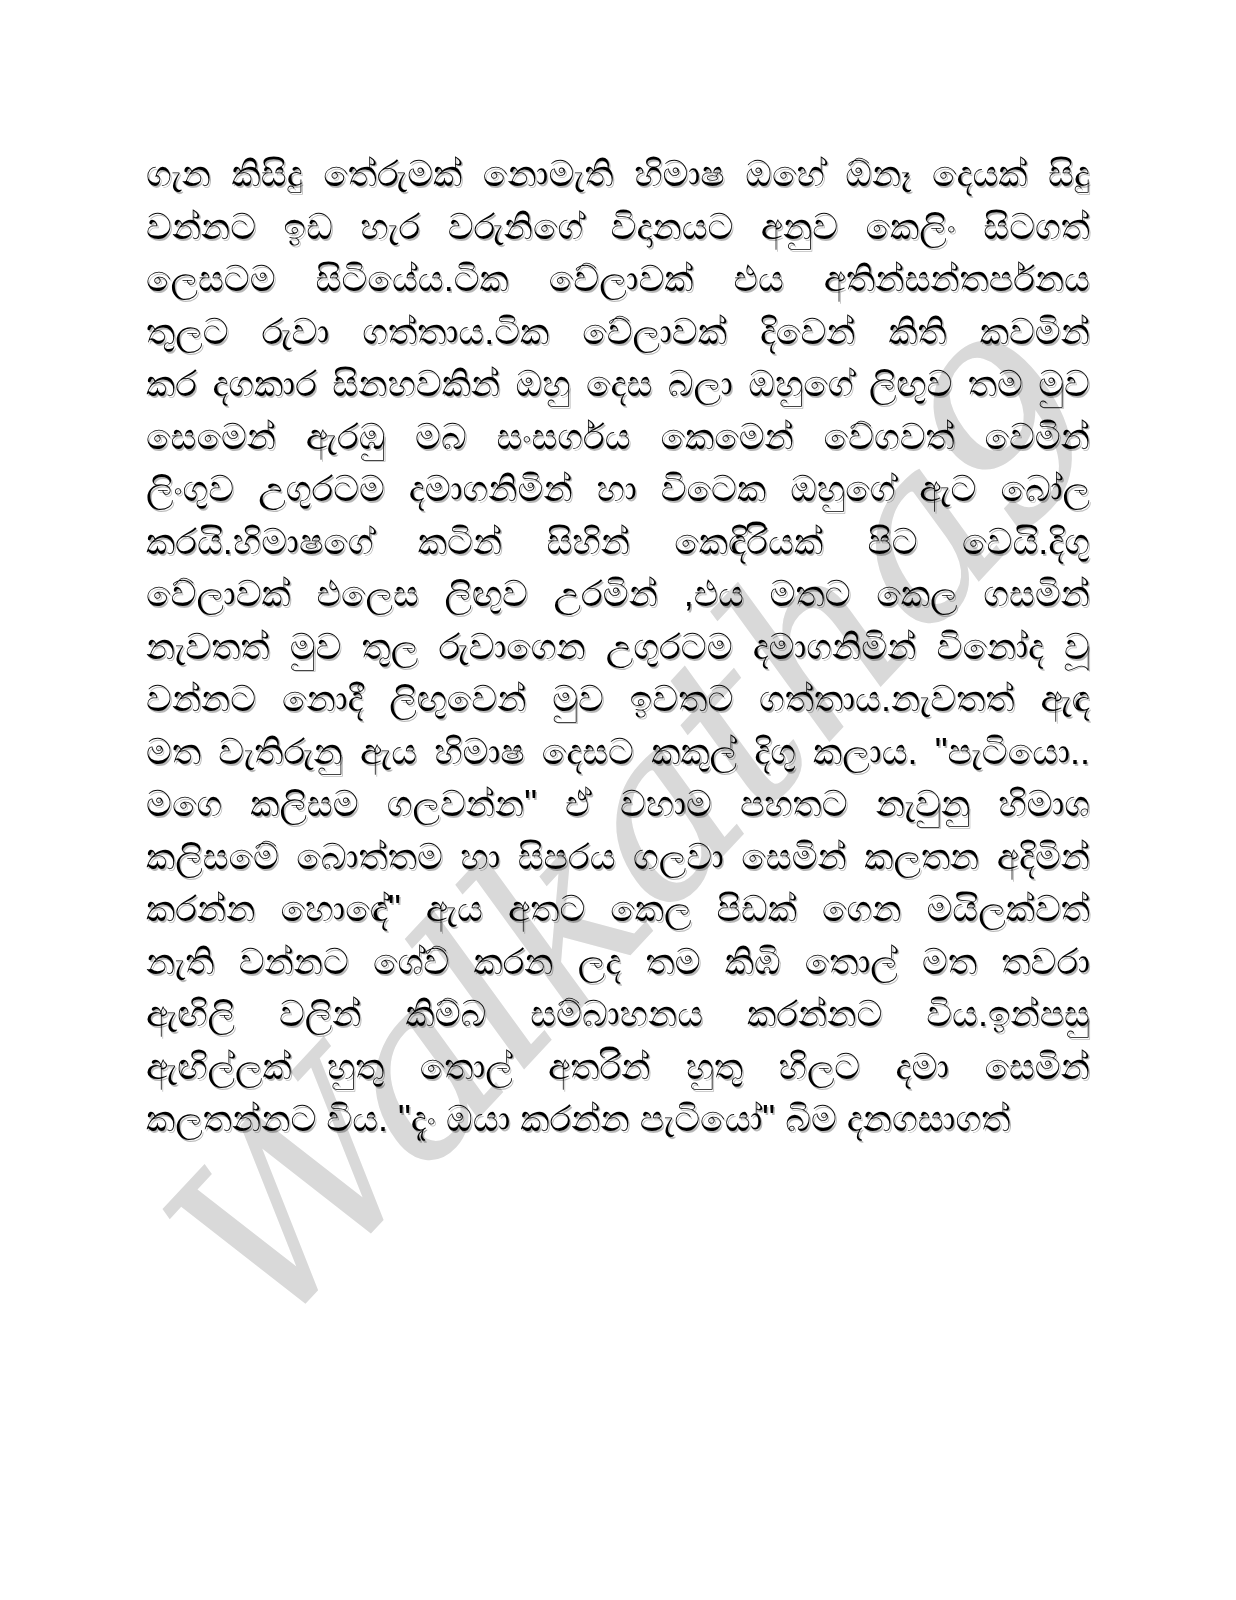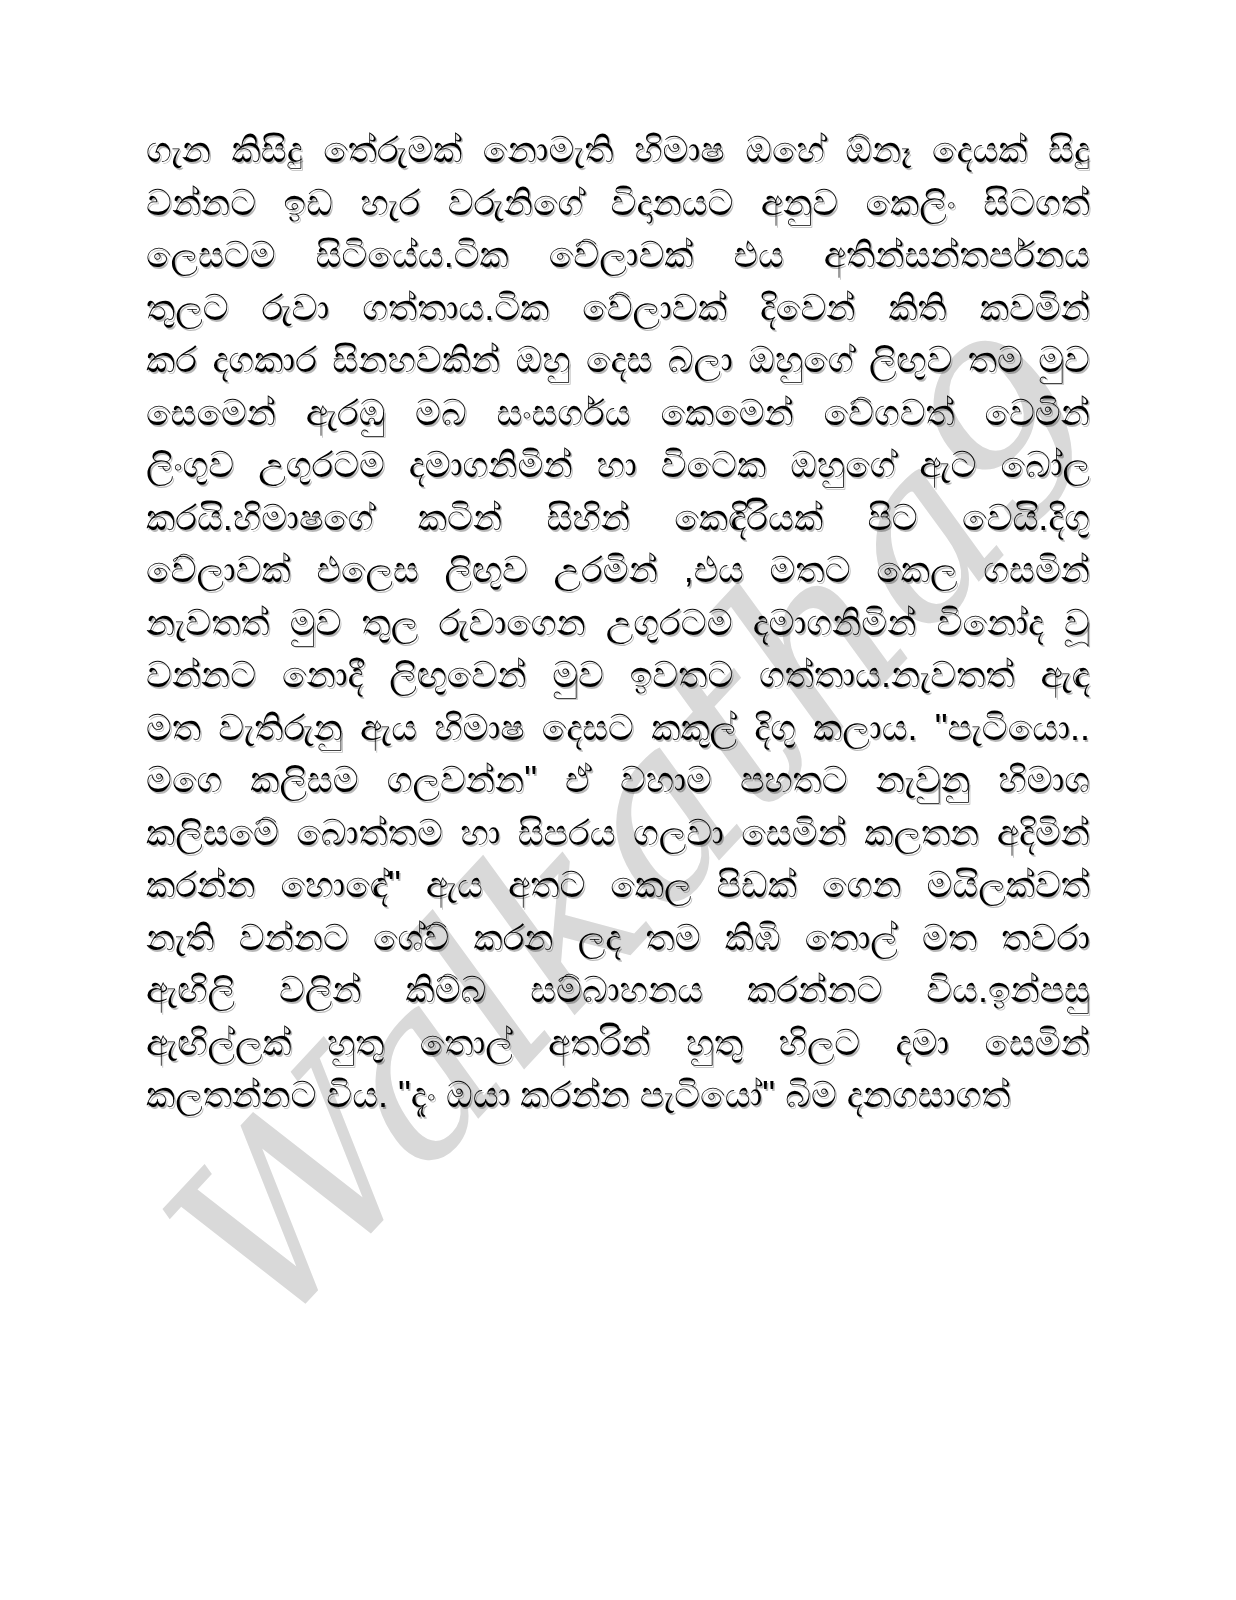--- a/index.html
+++ b/index.html
@@ -33,21 +33,21 @@
     font-weight: normal;
     font-size: 232px;
     color: #d9d9d9;
     white-space: nowrap;
     z-index: 0;
     user-select: none;
   }
   .content {
     position: absolute;
     left: 146px;
-    top: 124px;
+    top: 148px;
     width: 944px;
     z-index: 1;
     font-size: 36px;
     line-height: 52.5px;
     color: #000000;
     text-shadow: 1.5px 1.8px 0 rgba(0,0,0,0.28);
   }
   .line {
     text-align: justify;
     text-align-last: justify;

